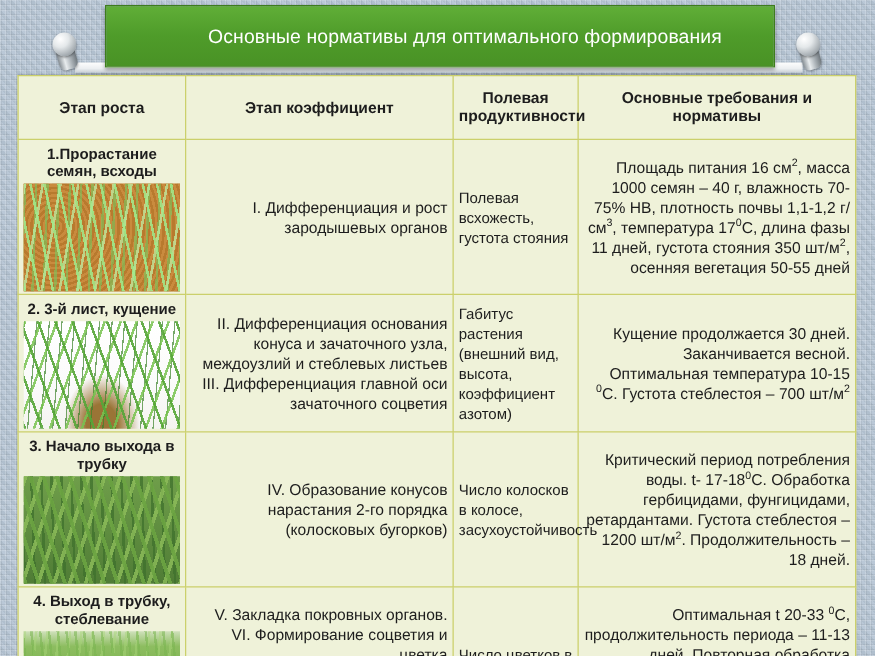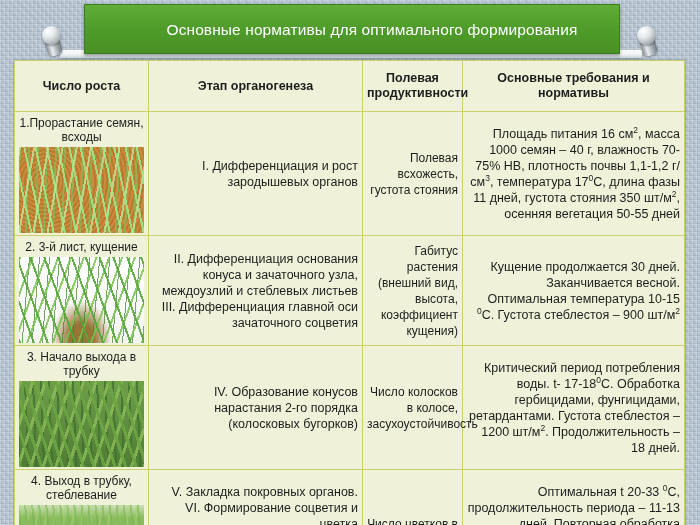--- a/index.html
+++ b/index.html
@@ -76,25 +76,25 @@
   #data-table th{
     font-size:12.5px;font-weight:bold;text-align:center;line-height:15px;
     height:46px;
   }
   .col-phase{width:134px;}
   .col-stage{width:214px;}
   .col-element{width:100px;}
   .col-req{width:222px;}
 
   td.phase-cell{
-    text-align:center;font-weight:normal;font-size:12px;line-height:14px;
+    text-align:center;font-weight:bold;font-size:12px;line-height:14px;
     padding:2px 3px 3px 3px;vertical-align:top;
   }
   td.stage-cell{text-align:right;font-size:12.5px;line-height:16px;}
-  td.element-cell{text-align:right;font-size:12px;line-height:16px;}
+  td.element-cell{text-align:left;font-size:12px;line-height:16px;}
   td.req-cell{text-align:right;font-size:12.5px;line-height:16px;}
 
   .phase-label{display:block;margin:2px 0 3px 0;}
 
   
   .photo{
     width:100%;height:86px;display:block;margin:0 auto;
     background:#8fae58;
   }
   .photo-seedlings{
@@ -153,22 +153,22 @@
 
 <table id="data-table">
   <colgroup>
     <col class="col-phase">
       <col class="col-stage">
       <col class="col-element">
       <col class="col-req">
   </colgroup>
   <thead>
     <tr>
-      <th>Число роста</th>
-      <th>Этап органогенеза</th>
+      <th>Этап роста</th>
+      <th>Этап коэффициент</th>
       <th>Полевая продуктивности</th>
       <th>Основные требования и нормативы</th>
     </tr>
   </thead>
   <tbody>
     <tr>
       <td class="phase-cell">
         <span class="phase-label">1.Прорастание семян, всходы</span>
         <span class="photo photo-seedlings"></span>
       </td>
@@ -176,22 +176,22 @@
       <td class="element-cell">Полевая всхожесть, густота стояния</td>
       <td class="req-cell"><span>Площадь питания 16 см</span><sup>2</sup><span>, масса 1000 семян – 40 г, влажность 70-75% НВ, плотность почвы 1,1-1,2 г/см</span><sup>3</sup><span>, температура 17</span><sup>0</sup><span>С, длина фазы 11 дней, густота стояния 350 шт/м</span><sup>2</sup><span>, осенняя вегетация 50-55 дней</span></td>
     </tr>
     <tr>
       <td class="phase-cell">
         <span class="phase-label">2. 3-й лист, кущение</span>
         <span class="photo photo-tiller"></span>
       </td>
       <td class="stage-cell" style="white-space: pre-line;">II. Дифференциация основания конуса и зачаточного узла, междоузлий и стеблевых листьев
 III. Дифференциация главной оси зачаточного соцветия</td>
-      <td class="element-cell">Габитус растения (внешний вид, высота, коэффициент кущения)</td>
-      <td class="req-cell"><span>Кущение продолжается 30 дней. Заканчивается весной. Оптимальная температура 10-15 </span><sup>0</sup><span>С. Густота стеблестоя – 900 шт/м</span><sup>2</sup></td>
+      <td class="element-cell">Габитус растения (внешний вид, высота, коэффициент азотом)</td>
+      <td class="req-cell"><span>Кущение продолжается 30 дней. Заканчивается весной. Оптимальная температура 10-15 </span><sup>0</sup><span>С. Густота стеблестоя – 700 шт/м</span><sup>2</sup></td>
     </tr>
     <tr>
       <td class="phase-cell">
         <span class="phase-label">3. Начало выхода в трубку</span>
         <span class="photo photo-stem"></span>
       </td>
       <td class="stage-cell">IV. Образование конусов нарастания 2-го порядка (колосковых бугорков)</td>
       <td class="element-cell">Число колосков в колосе, засухоустойчивость</td>
       <td class="req-cell"><span>Критический период потребления воды. t- 17-18</span><sup>0</sup><span>С. Обработка гербицидами, фунгицидами, ретардантами. Густота стеблестоя – 1200 шт/м</span><sup>2</sup><span>. Продолжительность – 18 дней.</span></td>
     </tr>

